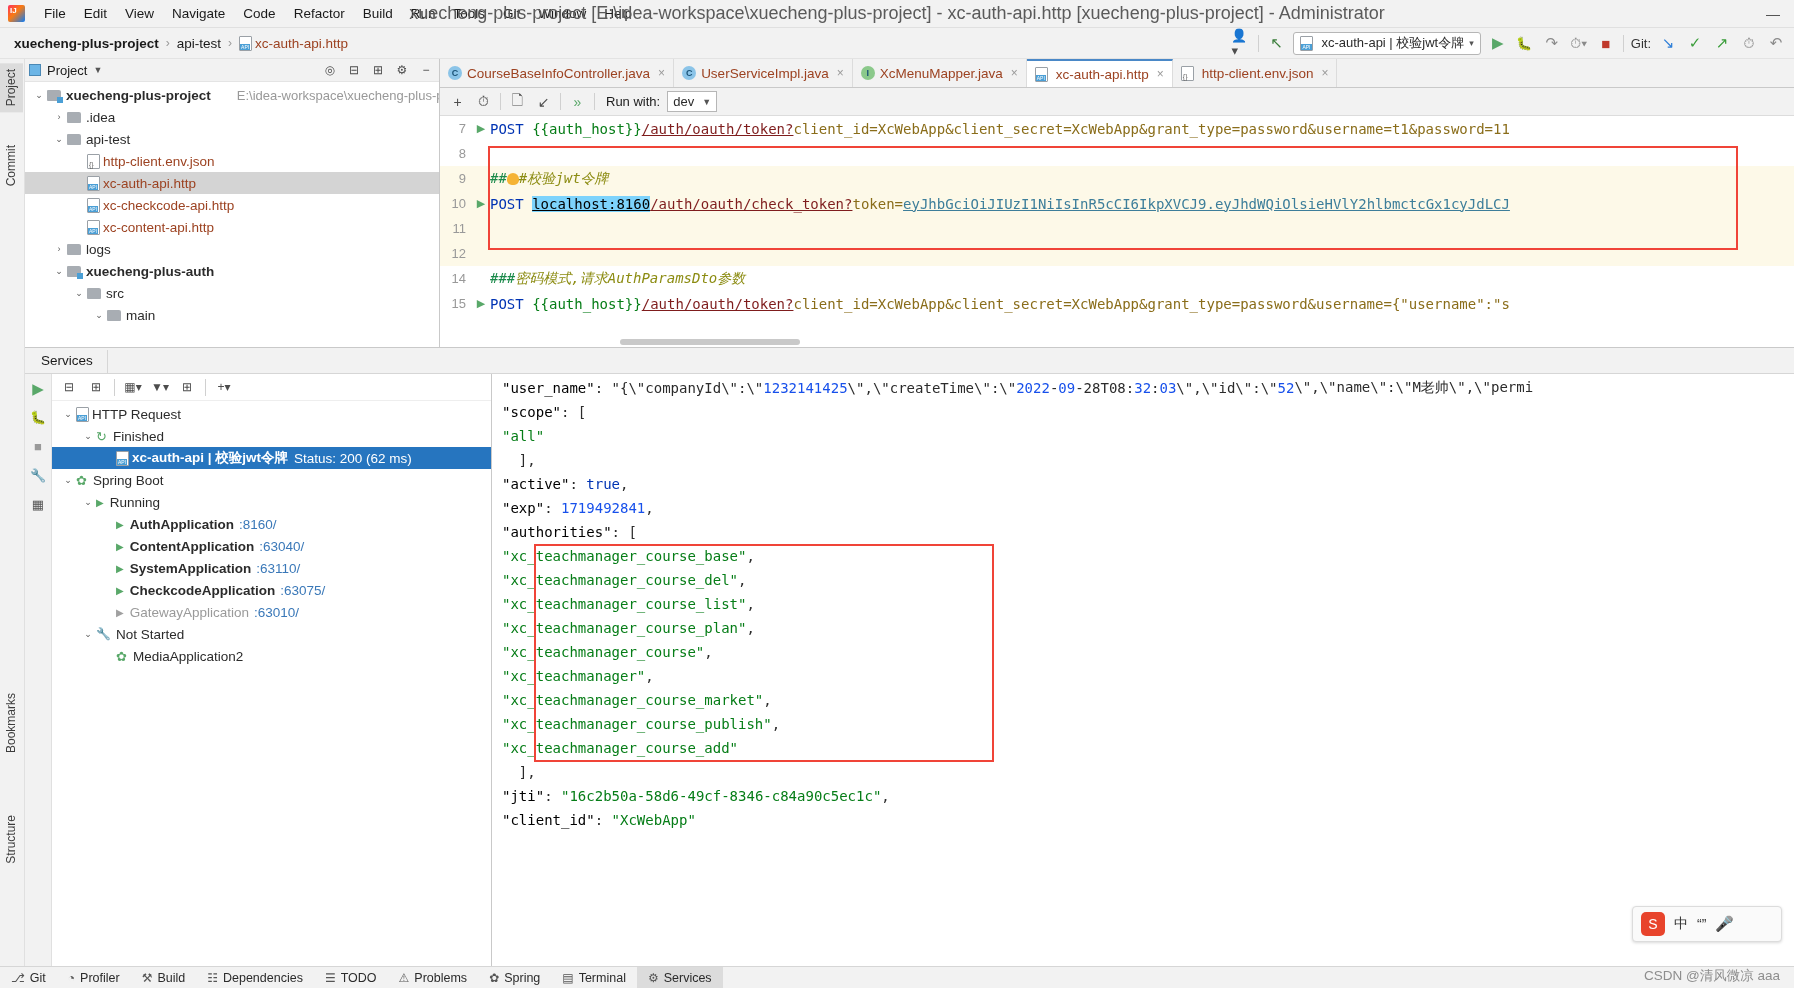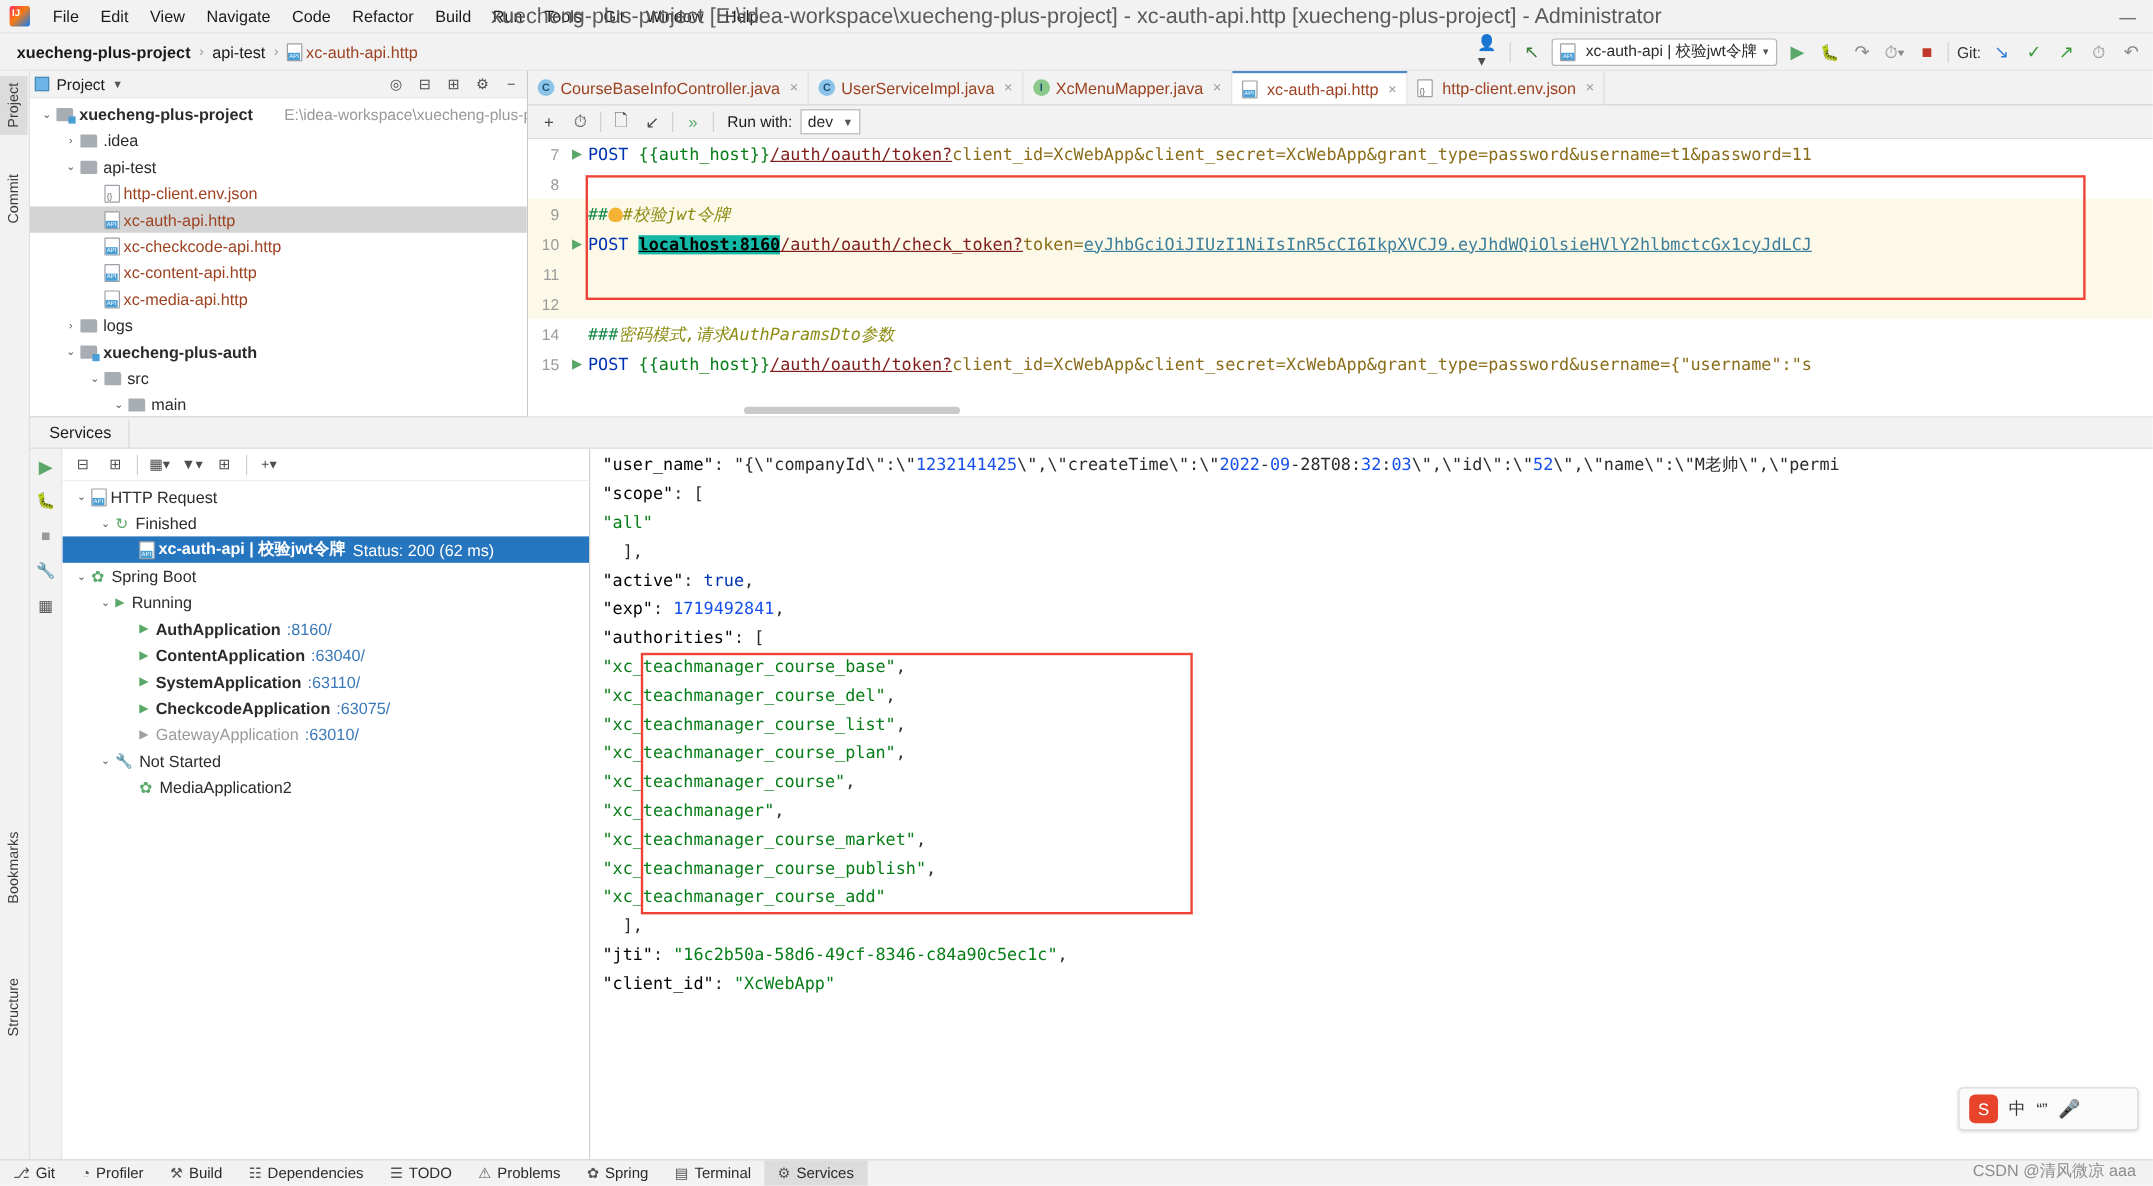--- a/index.html
+++ b/index.html
@@ -158,21 +158,21 @@
   .gutter { width:32px; text-align:right; padding-right:6px; color:#999; font-size:13px;
             flex:0 0 32px; }
   .gutter-run { width:18px; text-align:center; color:#59a869; font-size:11px; flex:0 0 18px;}
   .codetext { white-space:pre; font-family:"DejaVu Sans Mono","Liberation Mono",monospace;
               font-size:14px; }
   .kw { color:#0033b3; }
   .var { color:#067d17; }
   .path { color:#7f1d1d;text-decoration:underline; }
   .param { color:#8a6d1a; }
   .val { color:#3d7e9a; text-decoration:underline;}
-  .host { color:#000; text-decoration:underline; background:#14b8a6;font-weight:bold;}
+  .host { color:#000; text-decoration:underline; background:#7dd3fc;}
   .comment { color:#8c8c12; font-style:italic; }
   .comment .hash { color:#1a8a4a; }
   .line-hl { background:#fdf9e8; }
   .red-box { position:absolute; border:2px solid #f04438; pointer-events:none; }
 
   .bulb { display:inline-block; width:12px;height:12px;border-radius:50% 50% 40% 40%;
           background:#f5b335; vertical-align:-2px;}
 
   
   .services-wrap { flex:1; display:flex; flex-direction:column; min-height:0;
@@ -346,25 +346,20 @@
             <div class="trow" style="padding-left: 46px;">
               <span class="arrow"></span>
               <span class="api-ico"></span>
               <span class="tname file">xc-checkcode-api.http</span>
             </div>
             <div class="trow" style="padding-left: 46px;">
               <span class="arrow"></span>
               <span class="api-ico"></span>
               <span class="tname file">xc-content-api.http</span>
             </div>
-            <div class="trow" style="padding-left: 46px;">
-              <span class="arrow"></span>
-              <span class="api-ico"></span>
-              <span class="tname file">xc-media-api.http</span>
-            </div>
             <div class="trow" style="padding-left: 26px;">
               <span class="arrow">›</span>
               <span class="folder"></span>
               <span class="tname">logs</span>
             </div>
             <div class="trow" style="padding-left: 26px;">
               <span class="arrow">⌄</span>
               <span class="folder module"></span>
               <span class="tname bold">xuecheng-plus-auth</span>
             </div>

